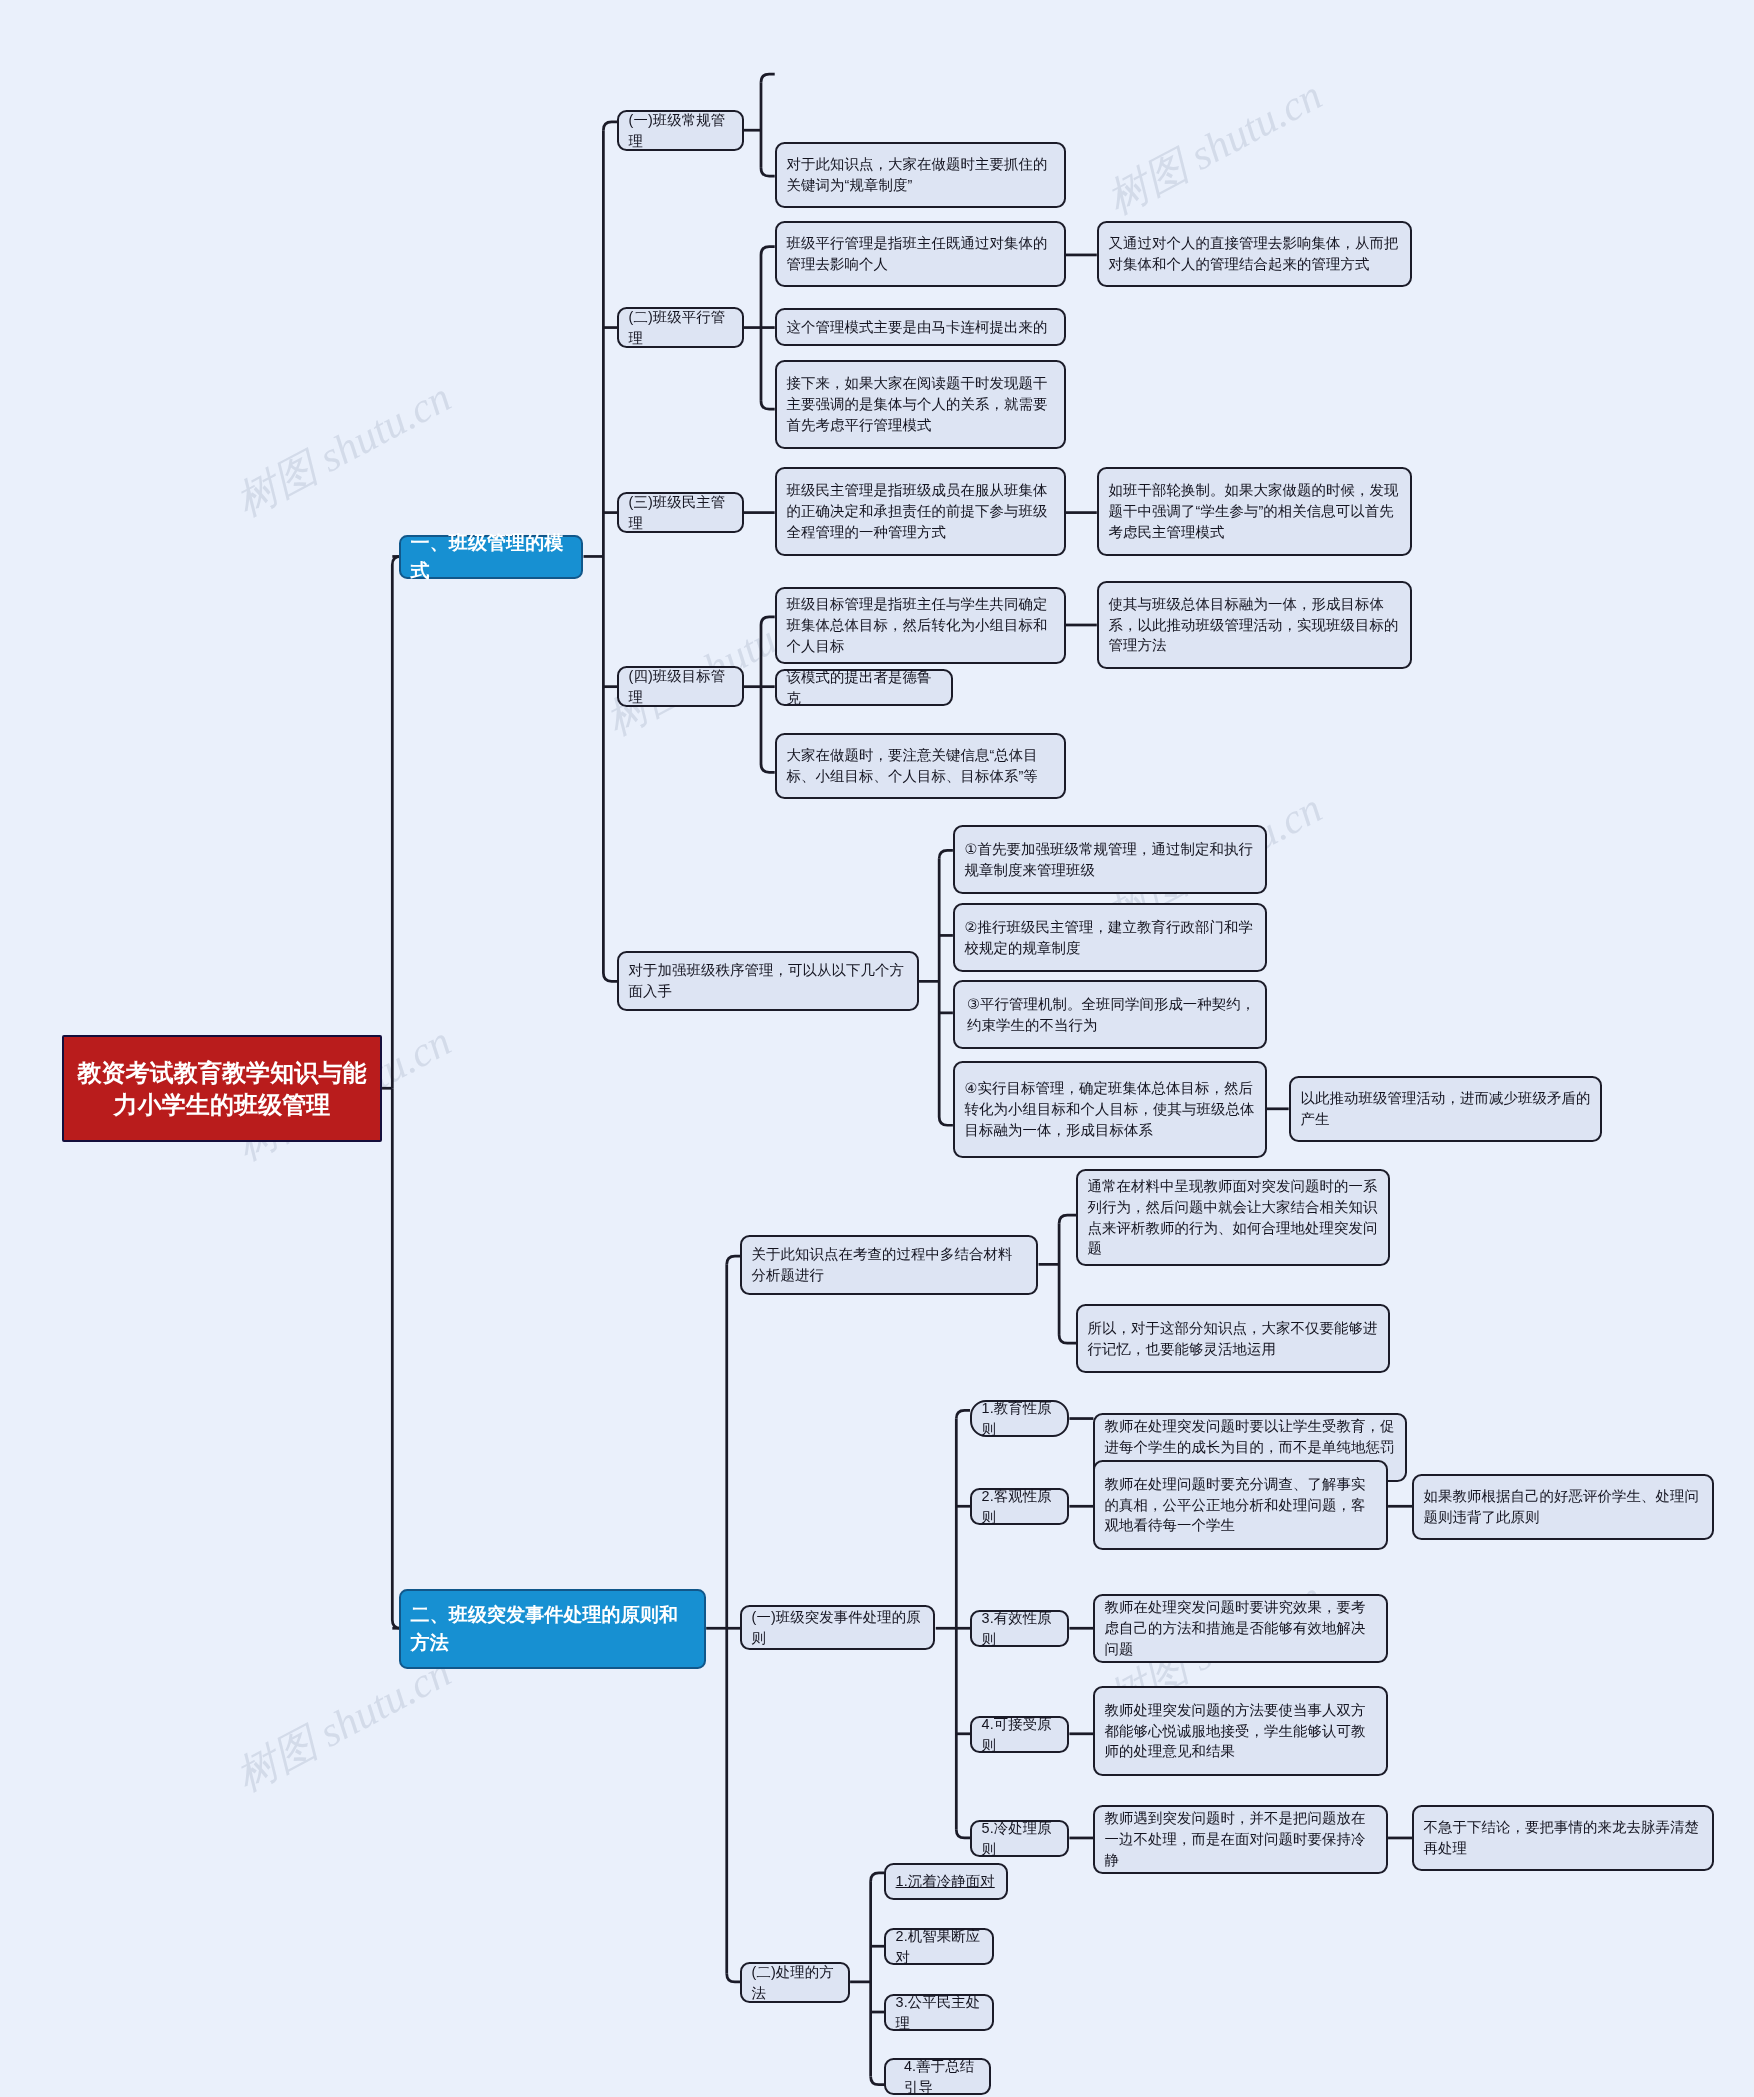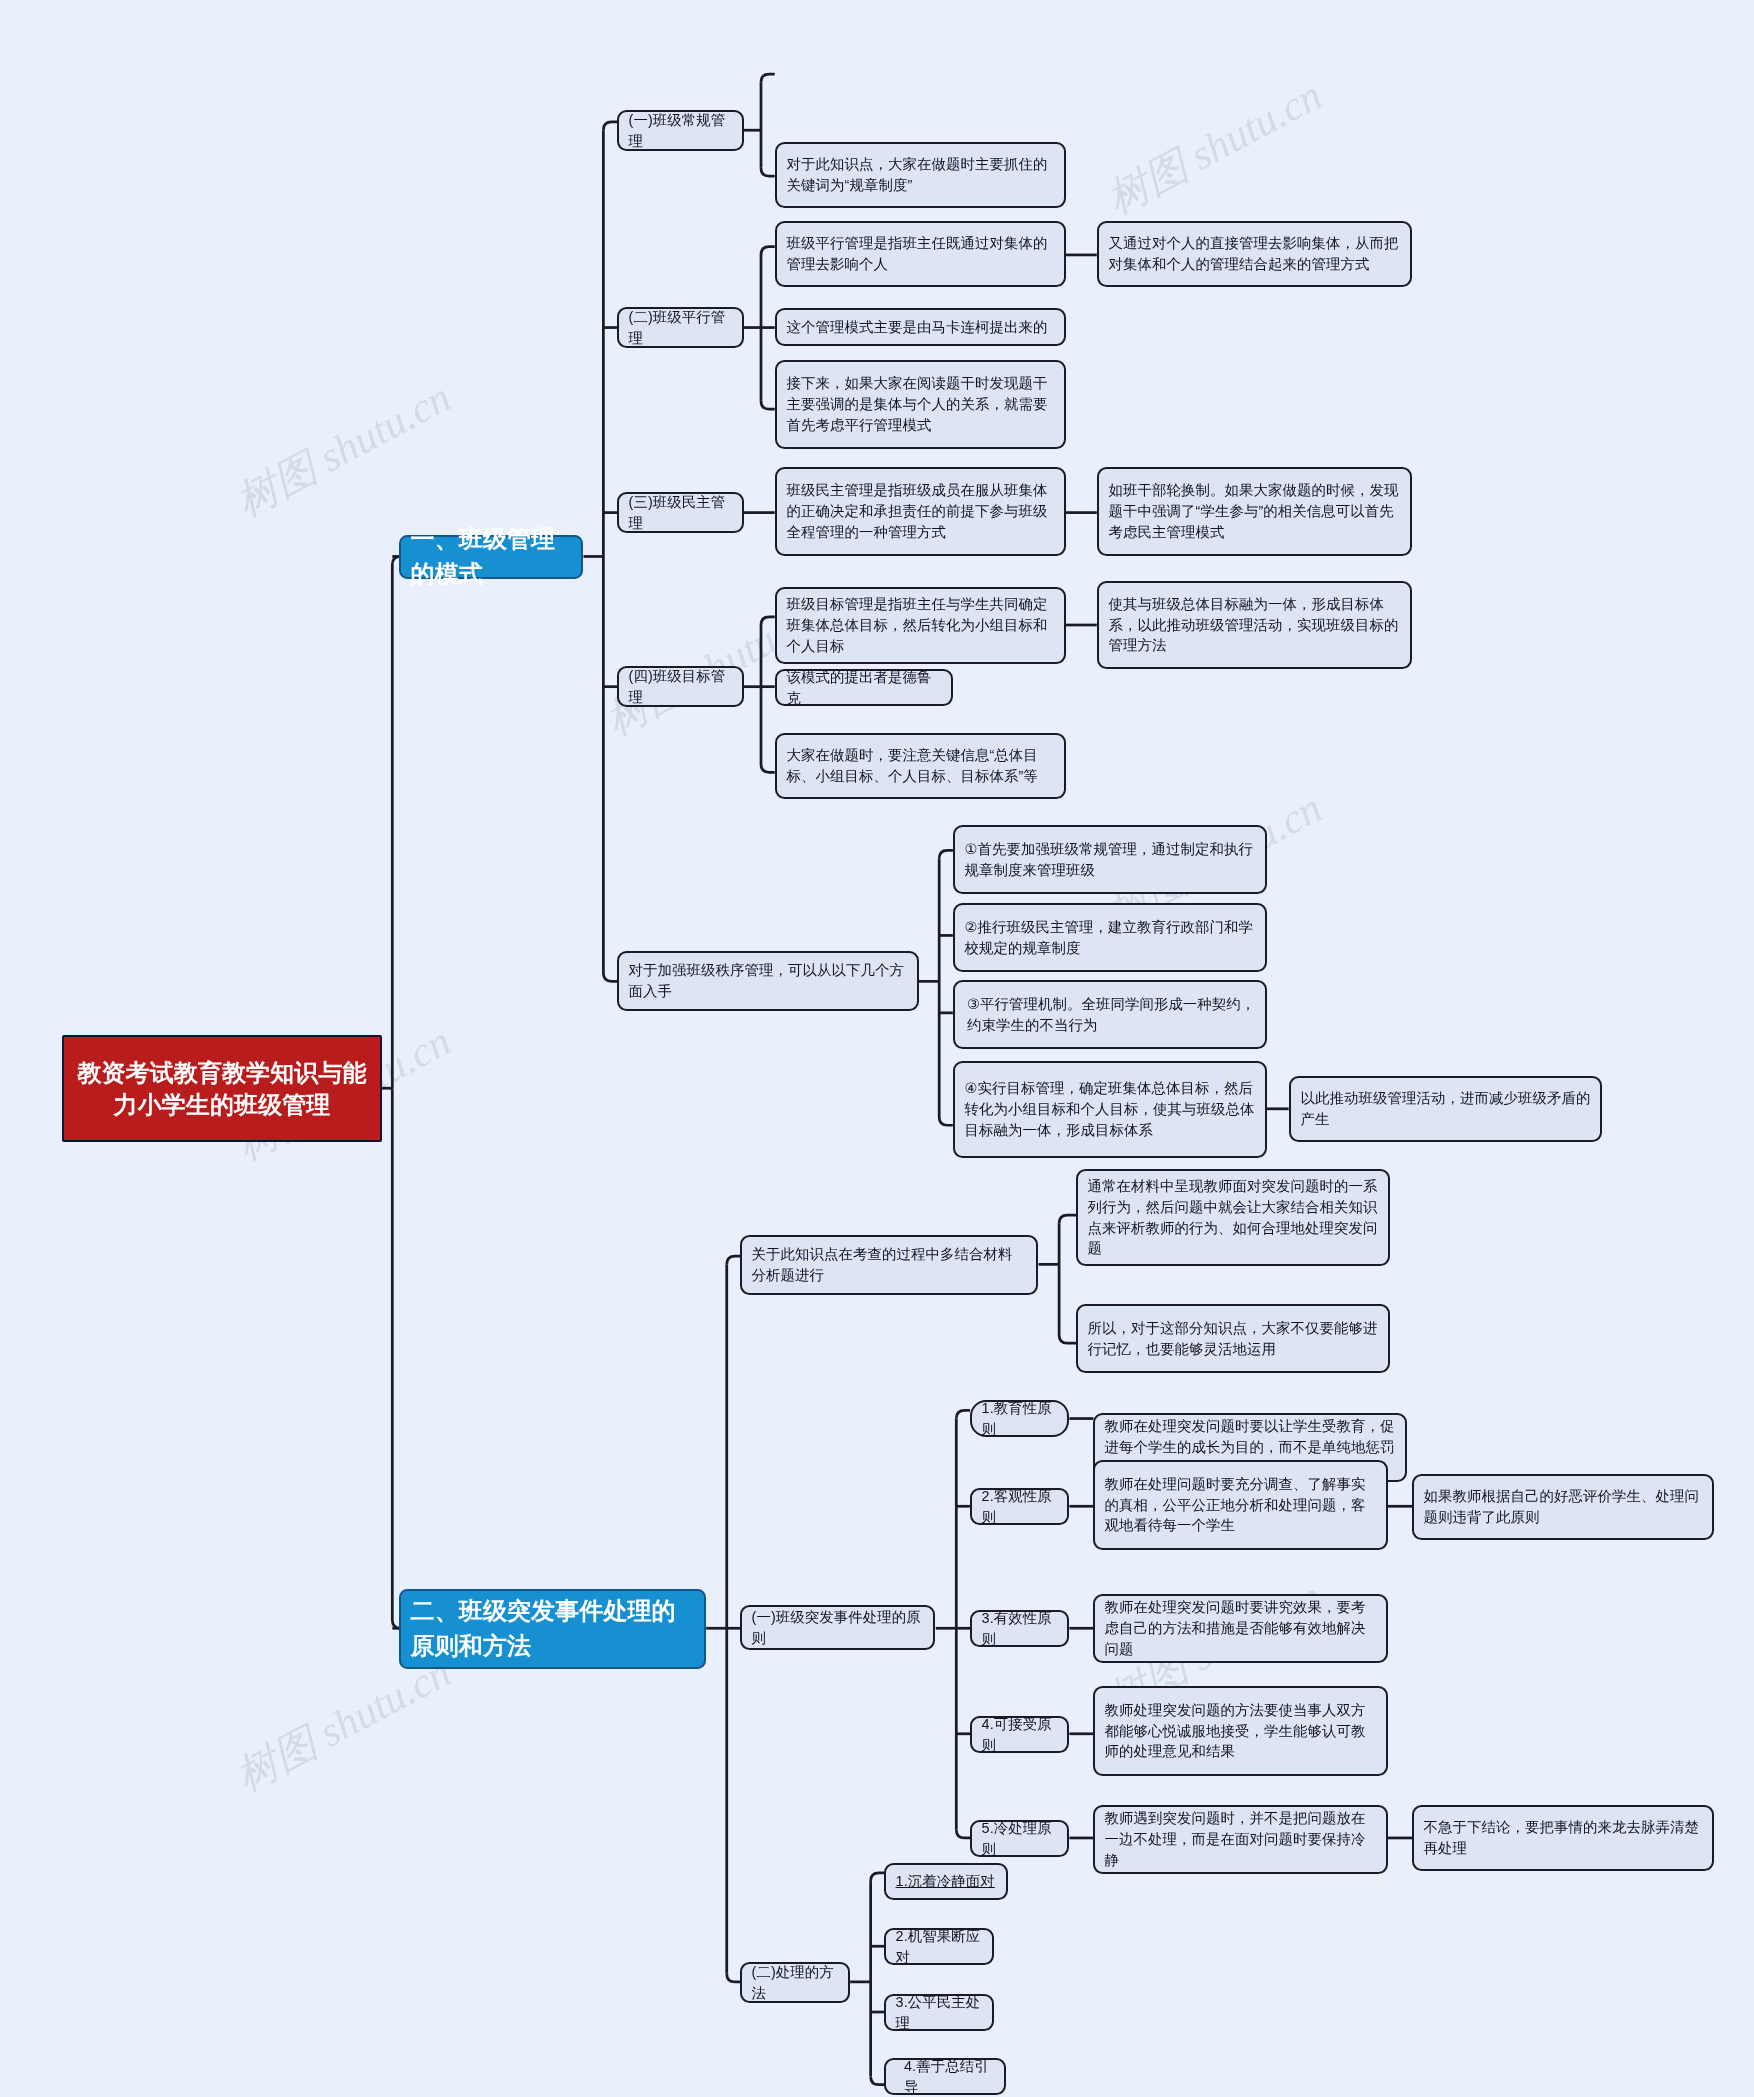--- a/index.html
+++ b/index.html
@@ -31,21 +31,21 @@
     font-size:14.4px;
     letter-spacing:0.1px;
   }
   .node.root{
     background:#b91c1c;border-color:#140f3c;color:#ffffff;
     font-size:24px;font-weight:bold;border-radius:2px;
     justify-content:center;text-align:center;line-height:1.3;
   }
   .node.branch{
     background:#1790d2;border-color:#11578a;color:#ffffff;
-    font-size:24px;font-weight:bold;border-radius:8.2px;
+    font-size:19px;font-weight:bold;border-radius:8.2px;
   }
 </style>
 </head>
 <body>
 
 <div id="canvas">
 
   <div class="wm" style="left:226px;top:480px;">树图 shutu.cn</div>
   <div class="wm" style="left:1097px;top:178px;">树图 shutu.cn</div>
   <div class="wm" style="left:226px;top:1124px;">树图 shutu.cn</div>
@@ -189,16 +189,16 @@
   <div class="node" style="left:1093px;top:1686px;width:295px;height:90px;">教师处理突发问题的方法要使当事人双方都能够心悦诚服地接受，学生能够认可教师的处理意见和结果</div>
 
   <div class="node" style="left:970px;top:1820px;width:99px;height:37px;">5.冷处理原则</div>
   <div class="node" style="left:1093px;top:1805px;width:295px;height:69px;">教师遇到突发问题时，并不是把问题放在一边不处理，而是在面对问题时要保持冷静</div>
   <div class="node" style="left:1412px;top:1805px;width:302px;height:66px;">不急于下结论，要把事情的来龙去脉弄清楚再处理</div>
 
   <div class="node" style="left:740px;top:1962px;width:110px;height:41px;">(二)处理的方法</div>
   <div class="node" style="left:884px;top:1863px;width:124px;height:37px;text-decoration:underline;">1.沉着冷静面对</div>
   <div class="node" style="left:884px;top:1928px;width:110px;height:37px;">2.机智果断应对</div>
   <div class="node" style="left:884px;top:1994px;width:110px;height:37px;">3.公平民主处理</div>
-  <div class="node" style="left:884px;top:2058px;width:122px;height:37px;padding-left:18px;">4.善于总结引导</div>
+  <div class="node" style="left:884px;top:2058px;width:107px;height:37px;padding-left:18px;">4.善于总结引导</div>
 
 </div>
 
 
 </body></html>

